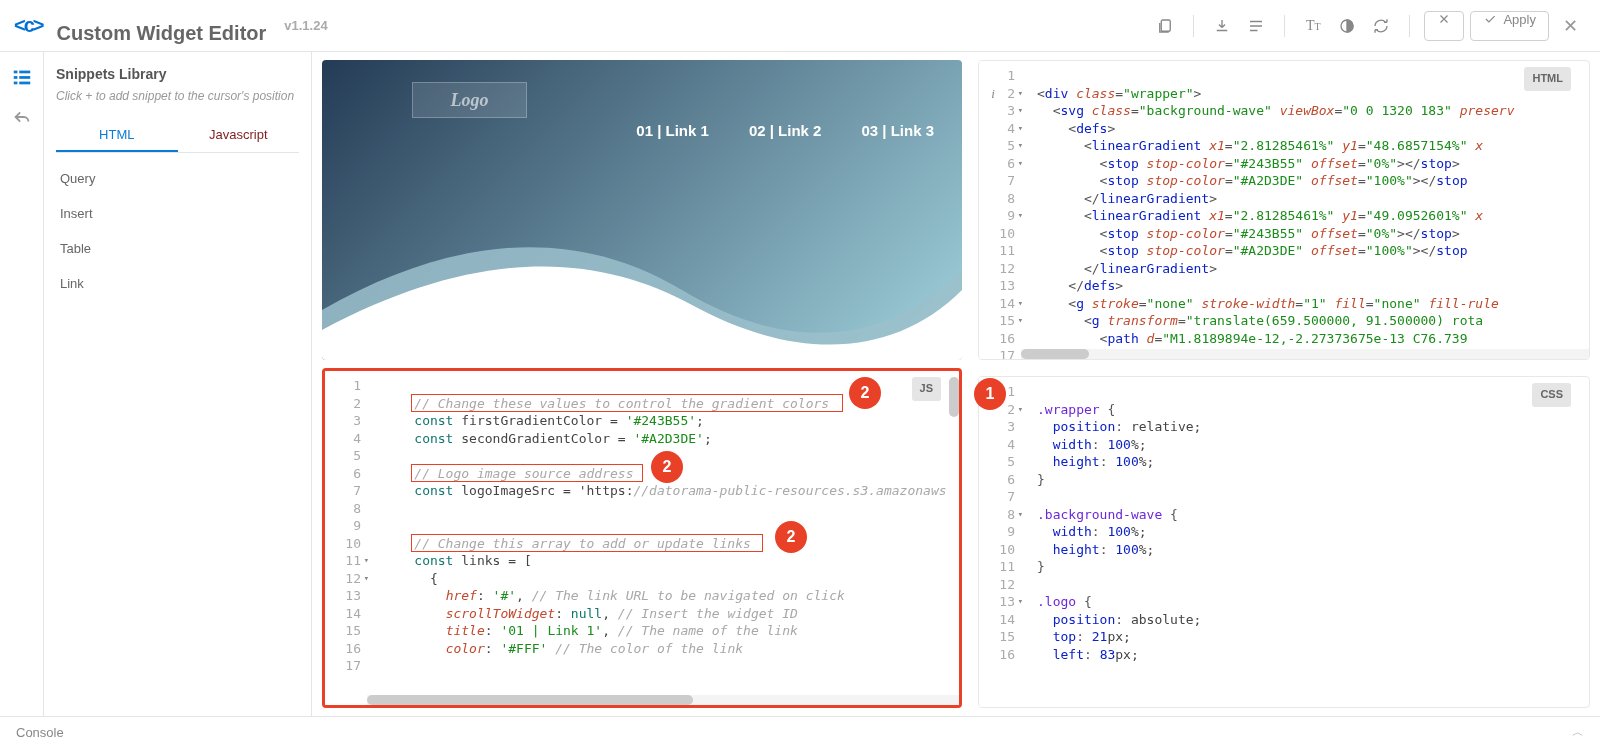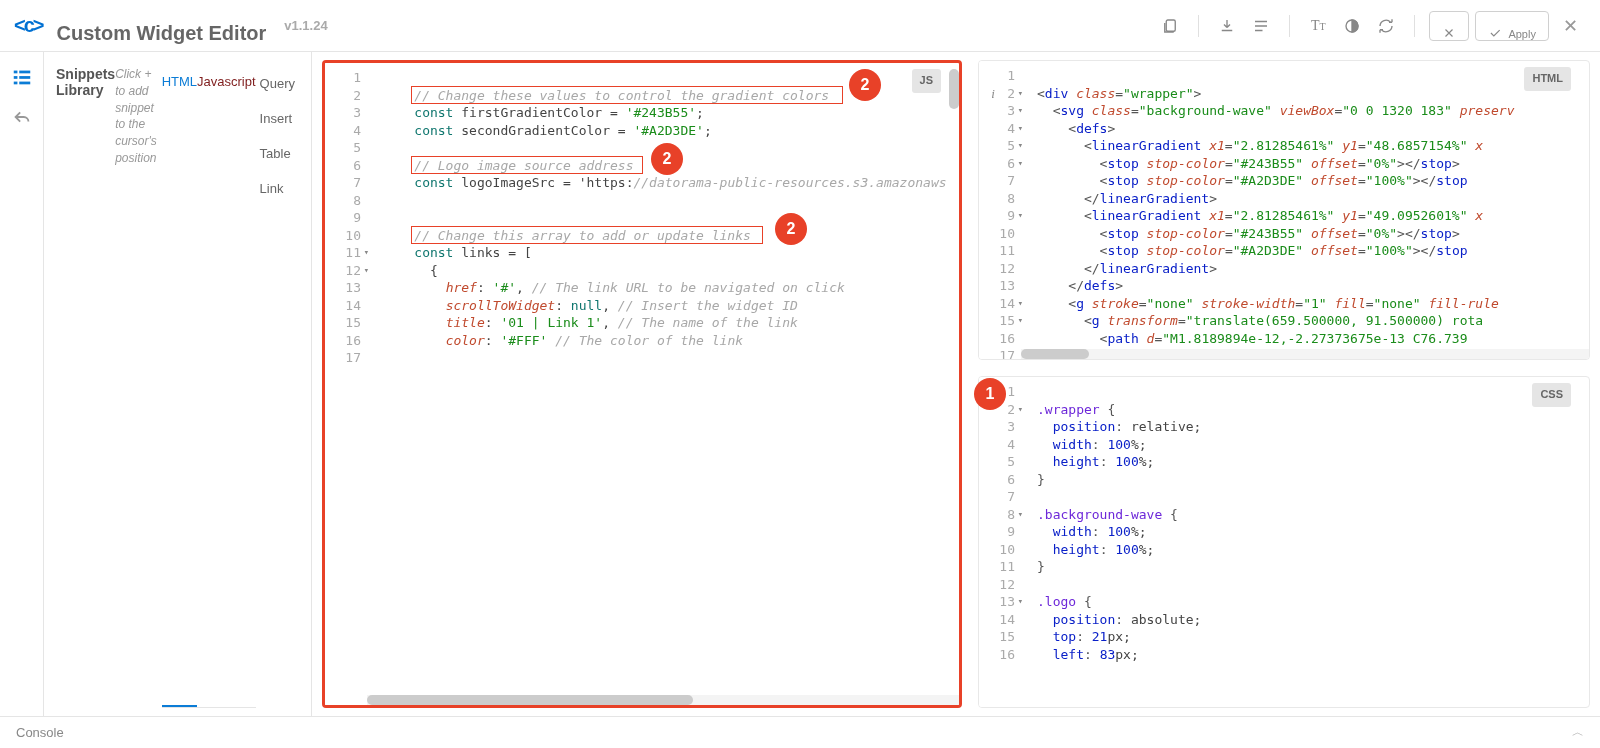--- a/index.html
+++ b/index.html
@@ -8,30 +8,30 @@
 
 .topbar { display: flex; align-items: center; height: 52px; border-bottom: 1px solid #e5e5e5; padding: 0 14px; gap: 14px; }
 .brand-icon { color: #0070d2; font-weight: bold; font-size: 20px; letter-spacing: -2px; }
 .brand-title { font-size: 20px; font-weight: 600; color: #666; margin-top: 15px; }
 .brand-ver { font-size: 13px; color: #aaa; margin-left: 4px; font-weight: bold; }
 .topbar-spacer { flex: 1; }
 .topbar-actions { display: flex; align-items: center; gap: 6px; }
 .tb-div { width: 1px; height: 22px; background: #e0e0e0; margin: 0 8px; }
 .ticon { width: 28px; height: 28px; display: flex; align-items: center; justify-content: center; color: #888; cursor: pointer; border-radius: 4px; }
 .ticon svg { width: 18px; height: 18px; }
-.btn { height: 30px; padding: 0 12px; border: 1px solid #d0d0d0; background: #fff; border-radius: 4px; display: flex; align-items: flex-end; gap: 6px; color: #888; cursor: pointer; font-size: 11px; }
+.btn { height: 30px; padding: 0 12px; border: 1px solid #d0d0d0; background: #fff; border-radius: 4px; display: flex; align-items: flex-start; gap: 6px; color: #888; cursor: pointer; font-size: 13px; }
 .btn svg { width: 14px; height: 14px; }
 .close-x { font-size: 18px; color: #999; cursor: pointer; padding: 4px 8px; }
 
 .body { flex: 1; display: flex; min-height: 0; }
 .rail { width: 44px; background: #fff; border-right: 1px solid #e5e5e5; display: flex; flex-direction: column; align-items: center; padding-top: 14px; gap: 18px; }
 .rail-icon { width: 22px; height: 22px; color: #0b7cd6; display:flex;align-items:center;justify-content:center; cursor:pointer; }
 .rail-icon.muted { color: #999; }
 
-.sidepanel { width: 268px; border-right: 1px solid #e5e5e5; display: flex; flex-direction: row; padding: 14px 12px 0; justify-content: space-between; }
+.sidepanel { width: 268px; border-right: 1px solid #e5e5e5; display: flex; flex-direction: column; padding: 14px 12px 0; }
 .sp-title { font-size: 14px; font-weight: 600; color: #555; margin-bottom: 6px; }
 .sp-sub { font-size: 12px; color: #999; line-height: 1.4; margin-bottom: 14px; font-style: italic; }
 .sp-tabs { display: flex; border-bottom: 1px solid #e5e5e5; margin-bottom: 8px; }
 .sp-tab { flex: 1; text-align: center; padding: 8px 0; font-size: 13px; color: #7f1d1d; cursor: pointer; }
 .sp-tab.active { color: #0b7cd6; border-bottom: 2px solid #0b7cd6; font-weight: 500; }
 .sp-list { display: flex; flex-direction: column; }
 .sp-item { padding: 10px 4px; font-size: 13px; color: #666; cursor: pointer; }
 
 .main { flex: 1; display: flex; gap: 16px; padding: 8px 10px; min-width: 0; }
 .col-left { width: 640px; display: flex; flex-direction: column; gap: 8px; }
@@ -164,20 +164,32 @@
         <div class="sp-item">Query</div>
         <div class="sp-item">Insert</div>
         <div class="sp-item">Table</div>
         <div class="sp-item">Link</div>
       </div>
     </div>
 
     <div class="main">
       <div class="col-left">
 
+        <div class="preview">
+          <div class="logo">Logo</div>
+          <div class="links">
+            <span>01 | Link 1</span>
+            <span>02 | Link 2</span>
+            <span>03 | Link 3</span>
+          </div>
+          <svg class="wave" viewBox="0 0 640 160" preserveAspectRatio="none">
+            <path d="M0,110 C140,30 260,30 360,90 C460,150 560,150 640,70 L640,160 L0,160 Z" fill="#9bbfcb" opacity="0.85"></path>
+            <path d="M0,130 C150,50 270,50 370,105 C470,160 570,160 640,90 L640,160 L0,160 Z" fill="#ffffff"></path>
+          </svg>
+        </div>
 
         <div class="editor editor-js" id="js-editor" style="height: 312px;">
           <div class="badge">JS</div>
           <div class="gutter" id="js-gutter">
               <div>1</div>
               <div>2</div>
               <div>3</div>
               <div>4</div>
               <div>5</div>
               <div>6</div>

